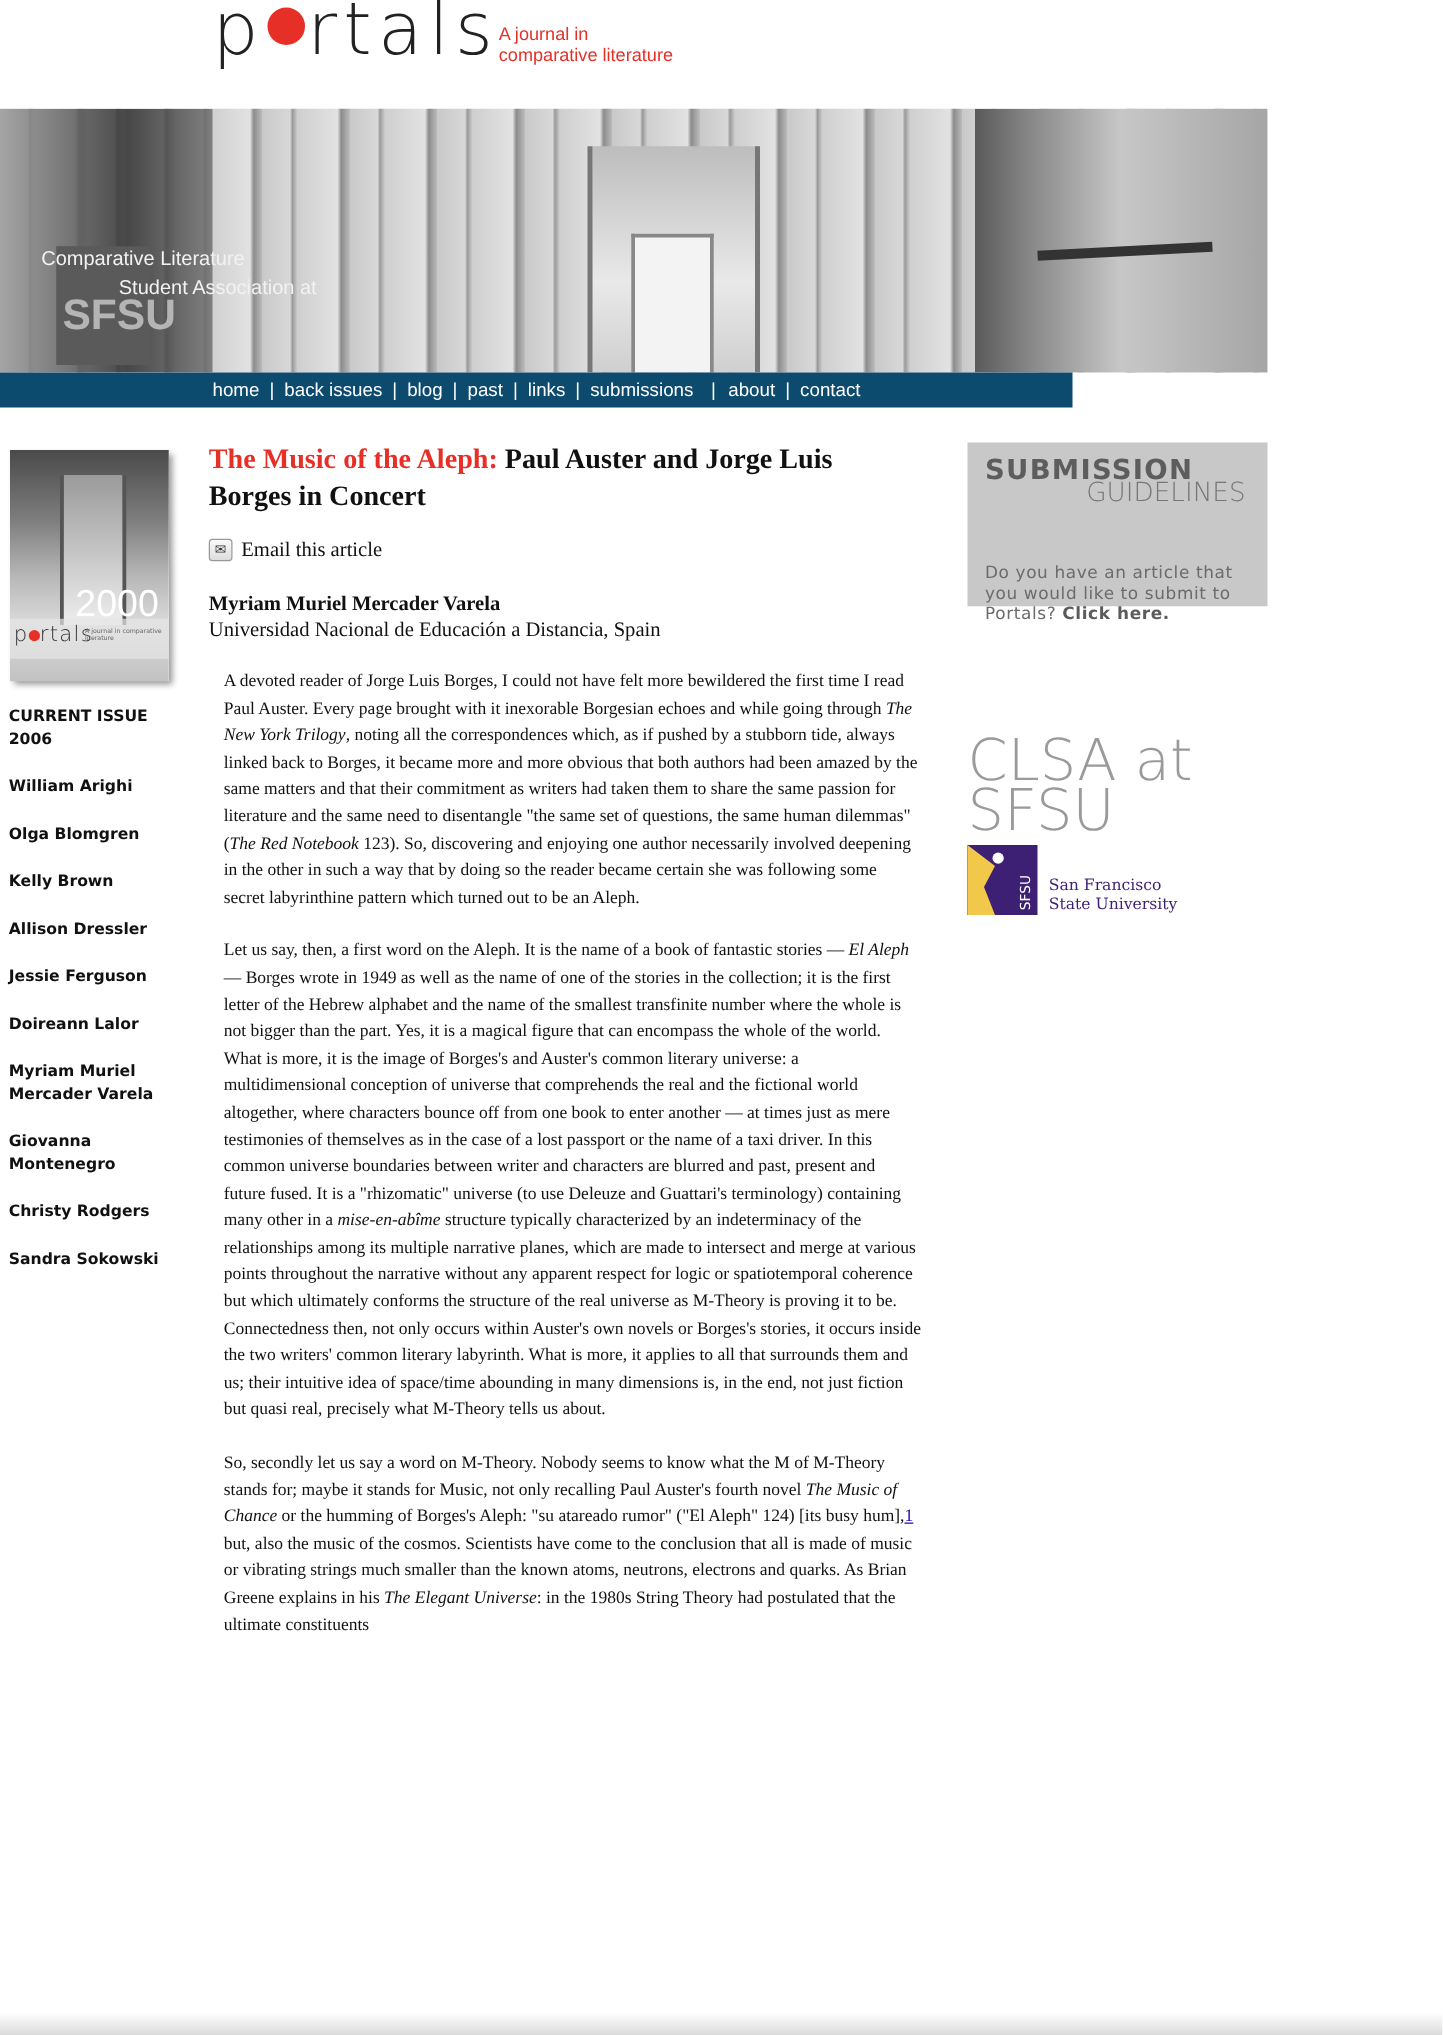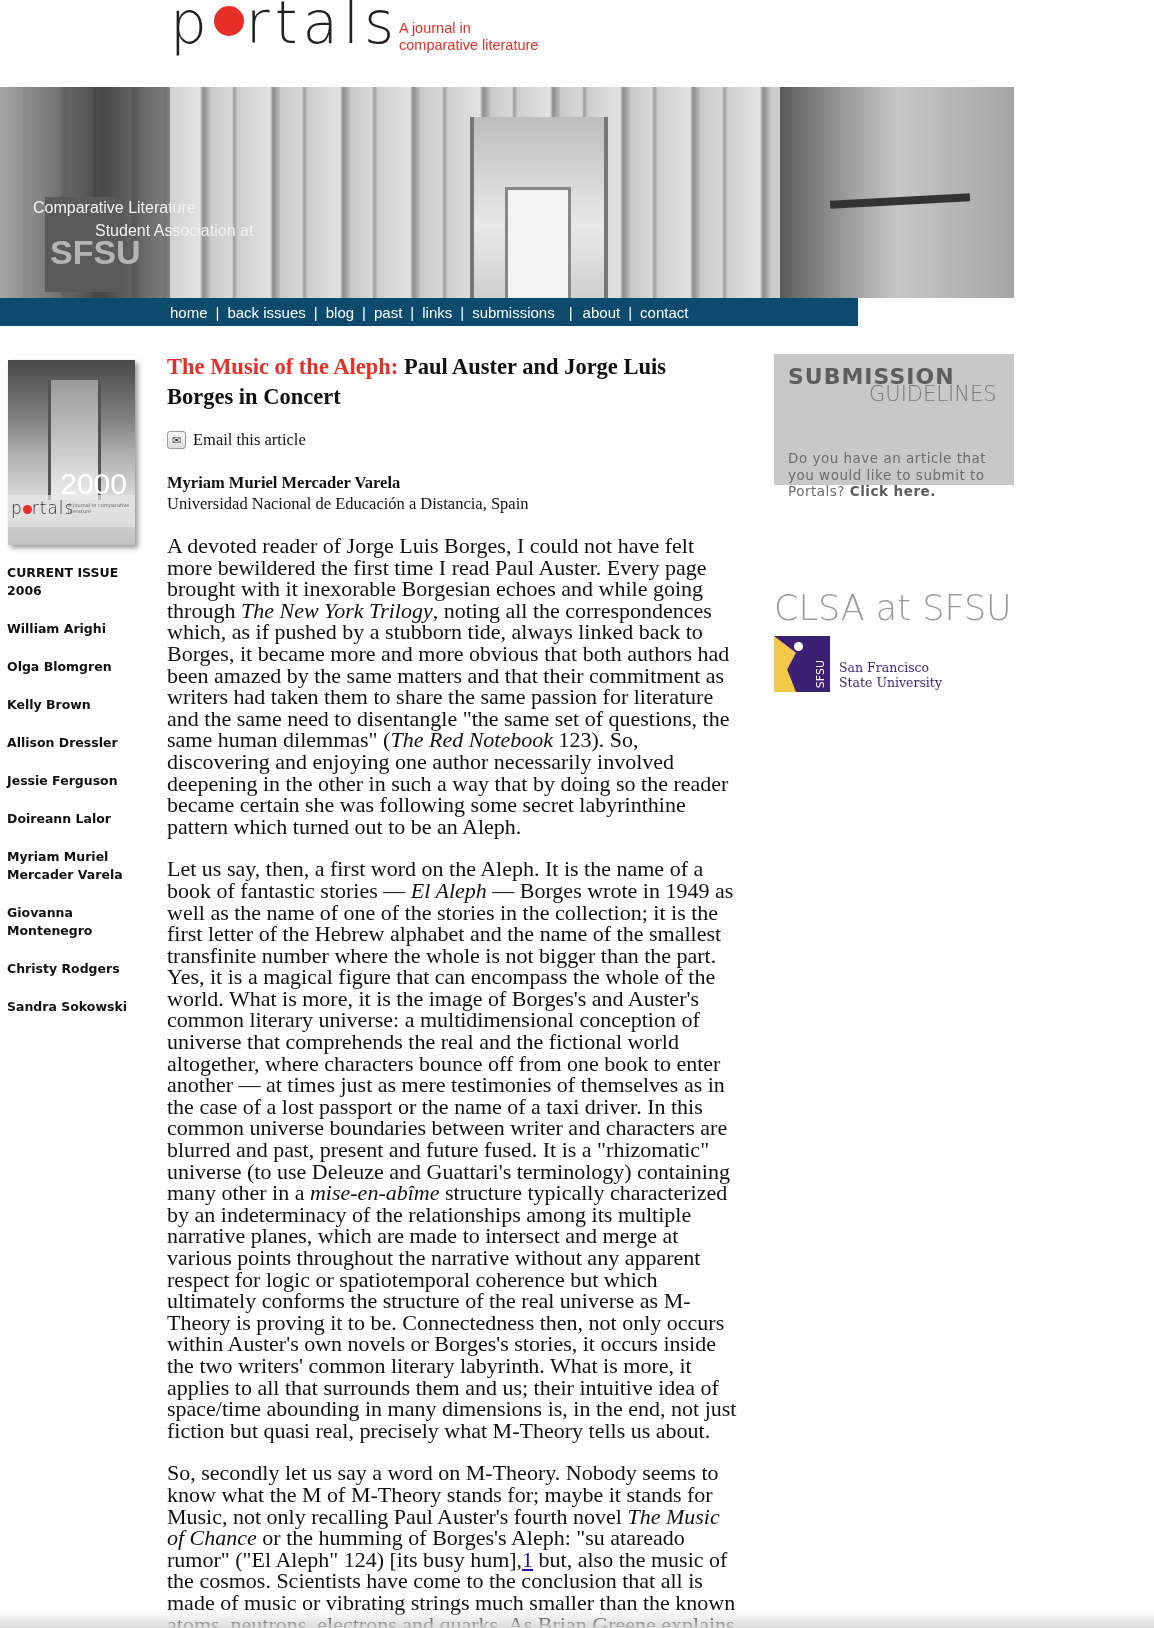--- a/index.html
+++ b/index.html
@@ -46,32 +46,32 @@
   .sidebar .item { display:block; margin-bottom:20px; color:#111; text-decoration:none; cursor:pointer; }
 
   
   .main { position:absolute; left:167px; top:352px; width:570px; font-family:Liberation Serif, serif; }
   .title { font-size:22.5px; font-weight:bold; line-height:30px; margin:0; }
   .title .red { color:#e63027; }
   .email { margin-top:18px; display:flex; align-items:center; font-size:16.5px; cursor:pointer; }
   .email-icon { width:17px; height:16px; border:1px solid #999; border-radius:3px; background:linear-gradient(#fafafa,#ddd); margin-right:7px; display:flex; align-items:center; justify-content:center; font-size:11px; line-height:1; color:#333; }
   .author { margin-top:22px; font-size:16.5px; font-weight:bold; line-height:21px; }
   .affil { font-size:16.5px; line-height:21px; }
-  .body p { margin:21px 0 0 0; font-size:22px; line-height:21.6px; }
+  .body p { margin:21px 0 0 12px; font-size:14px; line-height:21.6px; }
   .fn { color:#1a0dab; text-decoration:underline; cursor:pointer; }
 
   
   .sub-box { position:absolute; left:774px; top:354px; width:240px; height:131px; background:#c8c8c8; cursor:pointer; }
   .sub-title { position:absolute; left:14px; top:10px; font-family:"DejaVu Sans", sans-serif; font-weight:bold; font-size:22px; color:#5d5d5d; letter-spacing:1px; }
   .sub-title2 { position:absolute; left:95px; top:28px; font-family:"DejaVu Sans", sans-serif; font-weight:200; font-size:21px; color:#777; letter-spacing:0; }
   .sub-text { position:absolute; left:14px; top:68px; width:220px; font-size:13.5px; line-height:16.5px; color:#6b6b6b; letter-spacing:0.5px;margin-top:28px; }
   .sub-text b { color:#5b5b5b; }
 
   .clsa { position:absolute; left:774px; top:588px; width:240px; cursor:pointer; }
-  .clsa-title { font-family:"DejaVu Sans", sans-serif; font-weight:200; font-size:35px; color:#9a9a9a; line-height:40px; letter-spacing:0; }
+  .clsa-title { font-family:"DejaVu Sans", sans-serif; font-weight:200; font-size:46px; color:#9a9a9a; line-height:40px; letter-spacing:0; }
   .clsa-text { font-size:13.5px; line-height:16.7px; color:#8a8a8a; letter-spacing:0.5px; margin-top:2px; }
   .clsa-text b { color:#6f6f6f; }
   .sfsu-logo { display:flex; align-items:flex-end; margin-top:8px; }
   .sfsu-mark { width:56px; height:56px; background:#3d1f73; position:relative; overflow:hidden; }
   .sfsu-mark .gold { position:absolute; left:0; top:0; width:22px; height:56px; background:#f2c84b; clip-path:polygon(0 0,100% 30%,60% 60%,100% 100%,0 100%); }
   .sfsu-mark .ltr { position:absolute; right:3px; bottom:4px; color:#fff; font-size:11px; writing-mode:vertical-rl; transform:rotate(180deg); font-family:"DejaVu Sans", sans-serif; }
   .sfsu-mark .fig { position:absolute; left:20px; top:6px; width:9px; height:9px; border-radius:50%; background:#fff; }
   .sfsu-name { margin-left:9px; margin-bottom:2px; font-family:"DejaVu Serif", serif; font-size:12.5px; line-height:15px; color:#3d1f73; }
 
   .fade { position:absolute; left:0; top:1610px; width:1154px; height:18px; background:linear-gradient(rgba(255,255,255,0), rgba(215,215,215,0.9)); }

